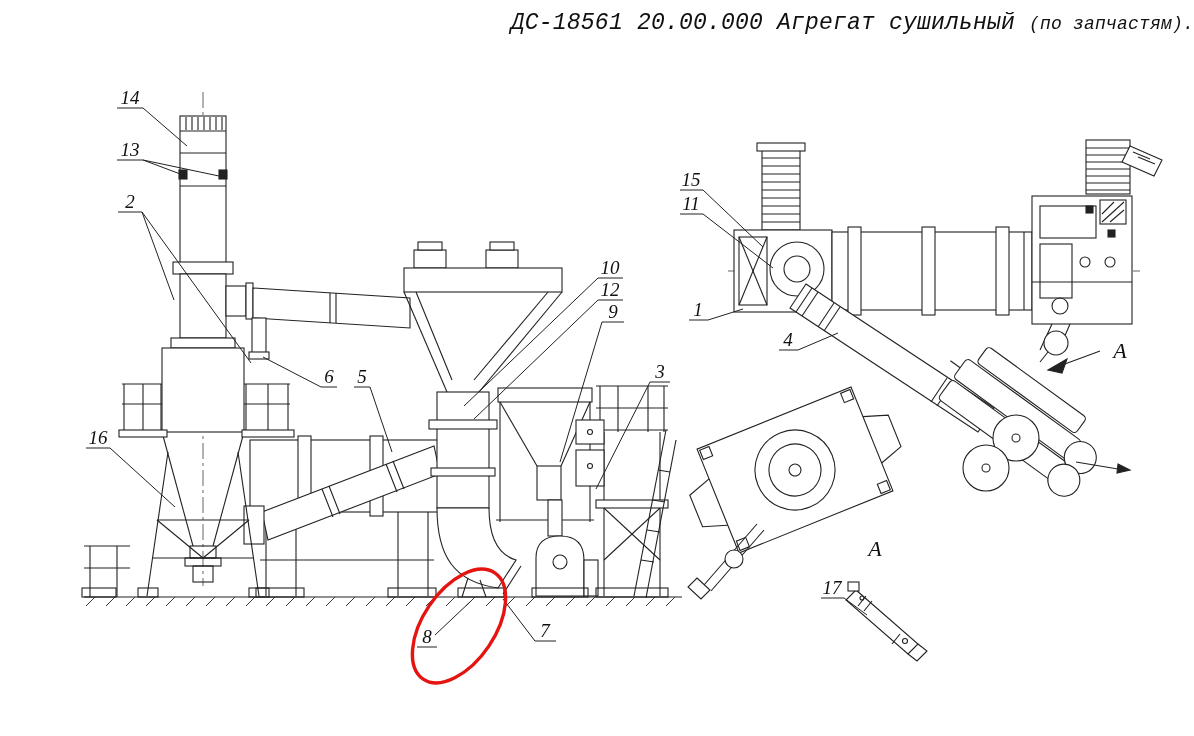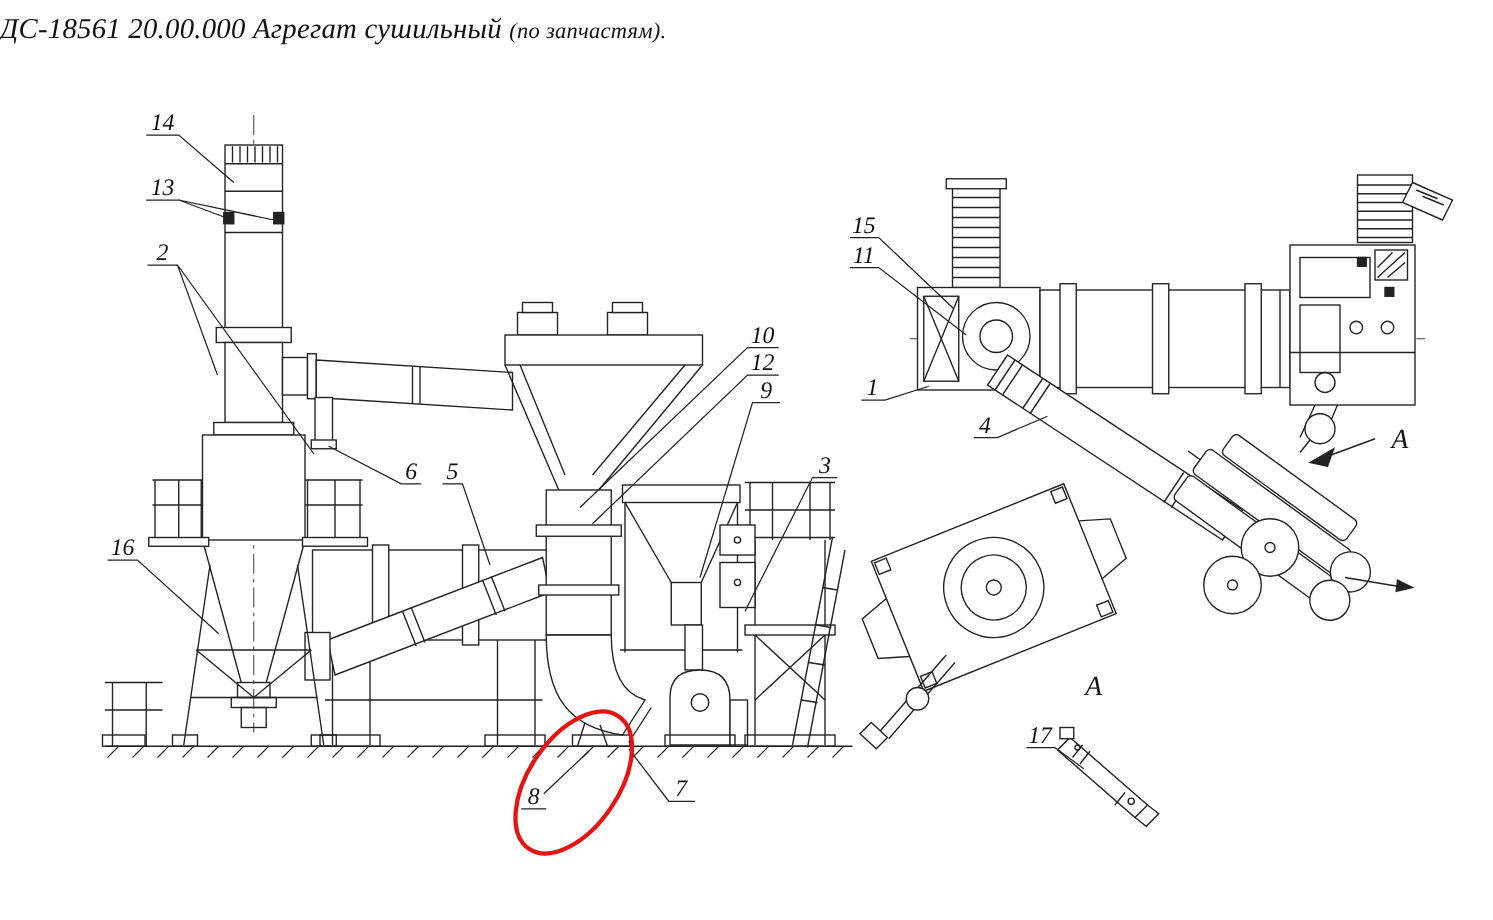--- a/index.html
+++ b/index.html
@@ -1,19 +1,19 @@
 <!DOCTYPE html>
 <html><head>
 <meta charset="utf-8">
 <style>
   html,body{margin:0;padding:0;background:#fff;}
   body{width:1194px;height:736px;overflow:hidden;font-family:"Liberation Serif",serif;}
   .page{position:relative;width:1194px;height:736px;background:#fff;}
-  .title{position:absolute;top:10px;left:0;width:100%;text-align:left;
-         font-style:italic;color:#101010;font-size:23px;letter-spacing:.2px;white-space:nowrap;}
+  .title{position:absolute;top:10px;left:0;width:100%;text-align:right;
+         font-style:italic;color:#101010;font-size:23px;letter-spacing:.2px;white-space:nowrap;font-family:Liberation Mono, monospace;}
   .title .suffix{font-size:18px;}
   svg{position:absolute;left:0;top:0;}
   .callout{font-family:"Liberation Serif",serif;font-style:italic;font-size:19px;fill:#101010;}
   .viewlabel{font-family:"Liberation Serif",serif;font-style:italic;font-size:22px;fill:#101010;}
 </style>
 </head>
 <body>
 
 <div class="page">
 

